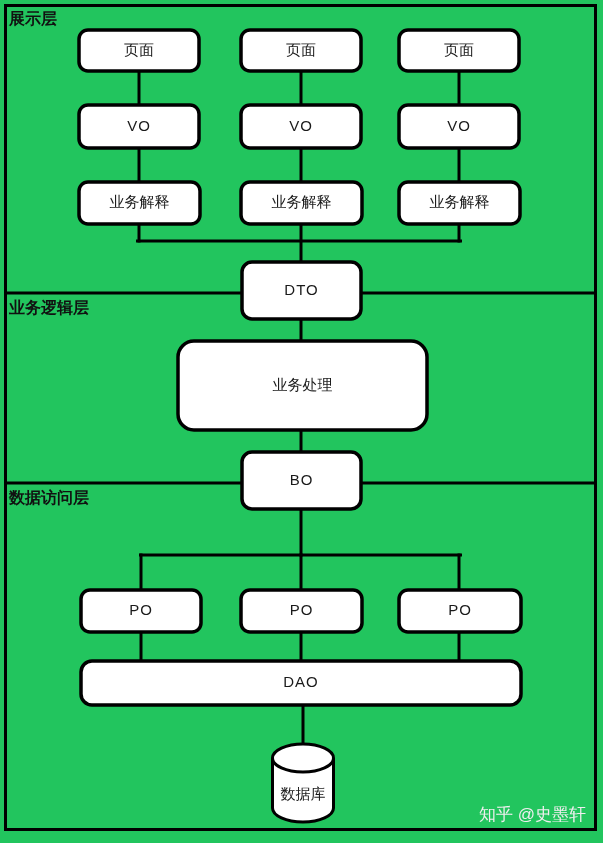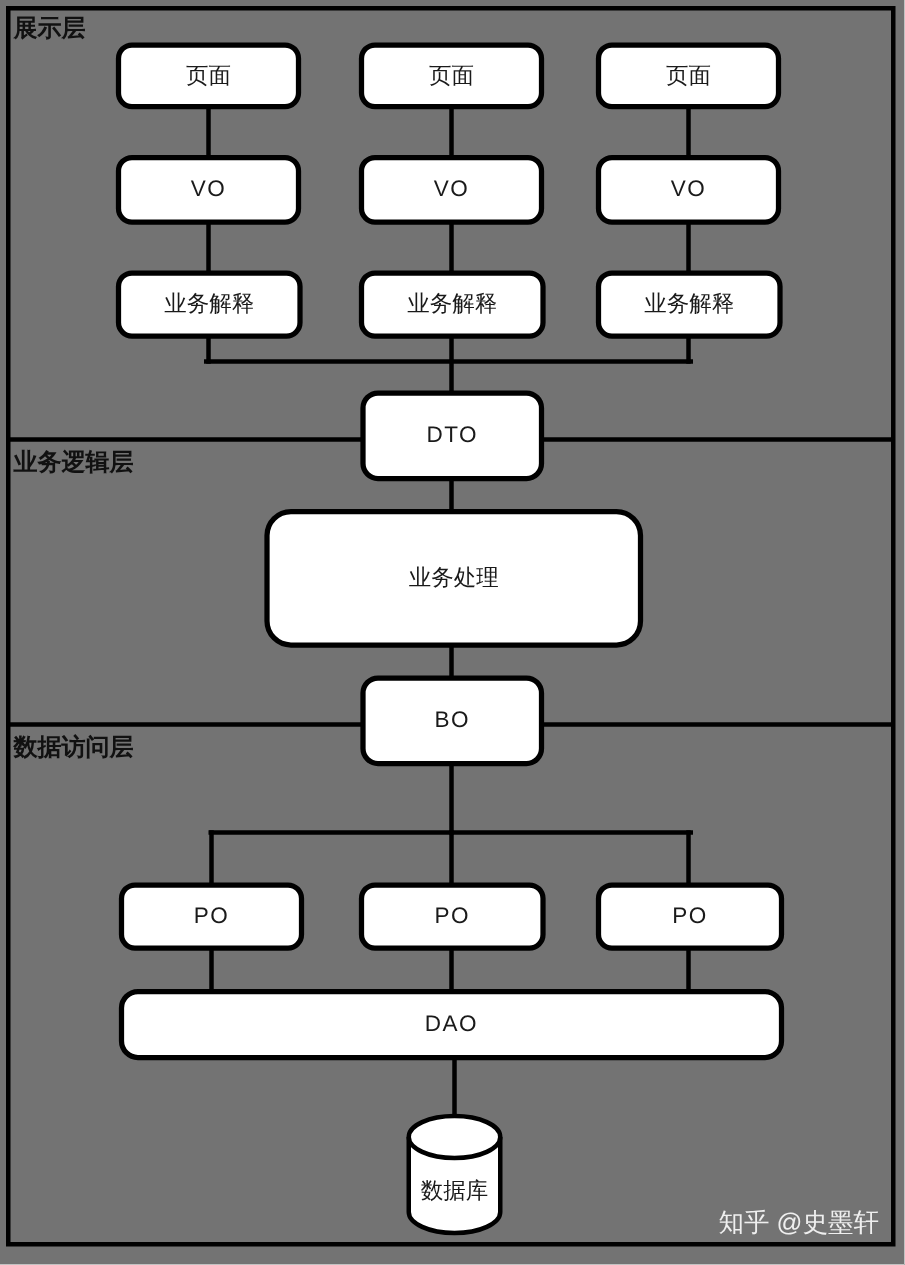--- a/index.html
+++ b/index.html
@@ -8,21 +8,21 @@
     padding: 0;
     background: #ffffff;
   }
   body {
     font-family: "Liberation Sans", "DejaVu Sans", sans-serif;
   }
   #diagram-root {
     position: relative;
     width: 603px;
     height: 843px;
-    background: #737373;
+    background: #22c55e;
     overflow: hidden;
   }
   svg.diagram-canvas {
     display: block;
     width: 603px;
     height: 843px;
   }
   .frame-rect {
     fill: none;
     stroke: #000000;

